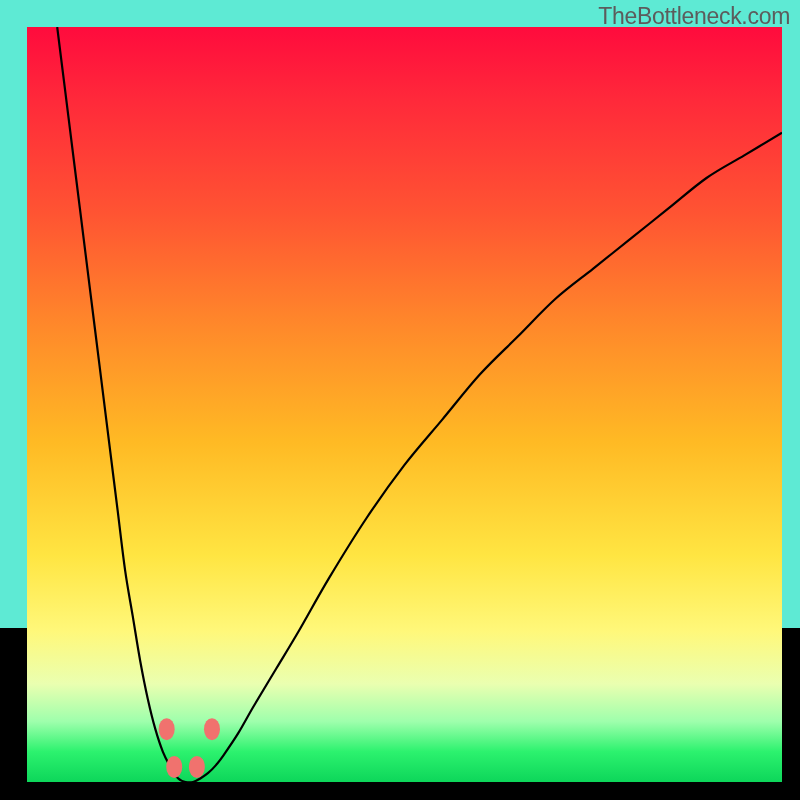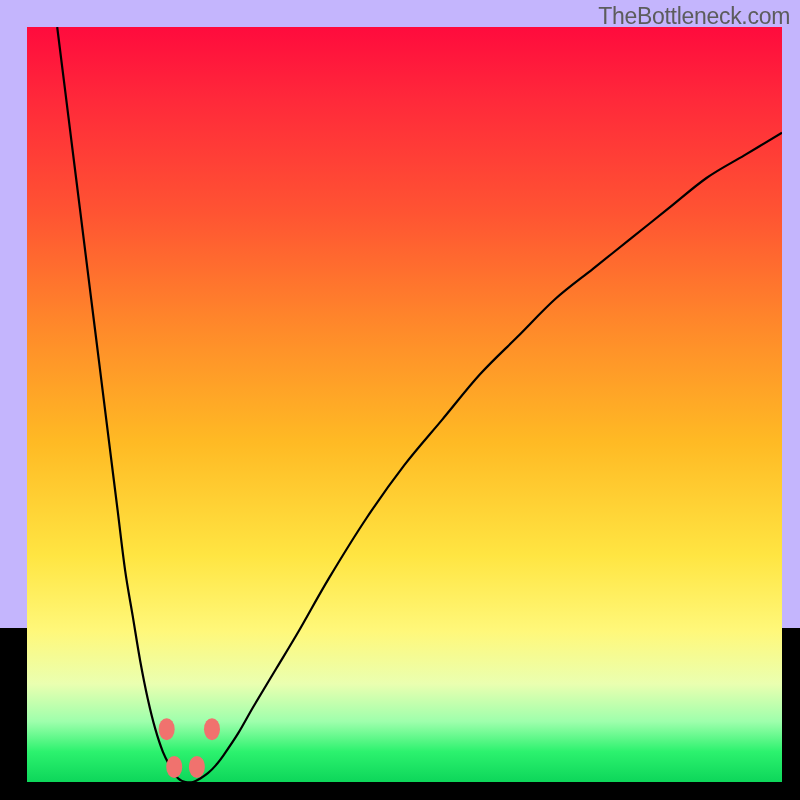--- a/index.html
+++ b/index.html
@@ -8,21 +8,21 @@
     width: 800px;
     height: 800px;
     background: #000;
     font-family: Arial, Helvetica, sans-serif;
     overflow: hidden;
   }
   .frame {
     position: relative;
     width: 800px;
     height: 628px;
-    background: #c4b5fd;
+    background: #5eead4;
   }
   .plot-area {
     position: absolute;
     left: 27px;
     top: 27px;
     width: 755px;
     height: 755px;
     
     background: linear-gradient(
       to bottom,

